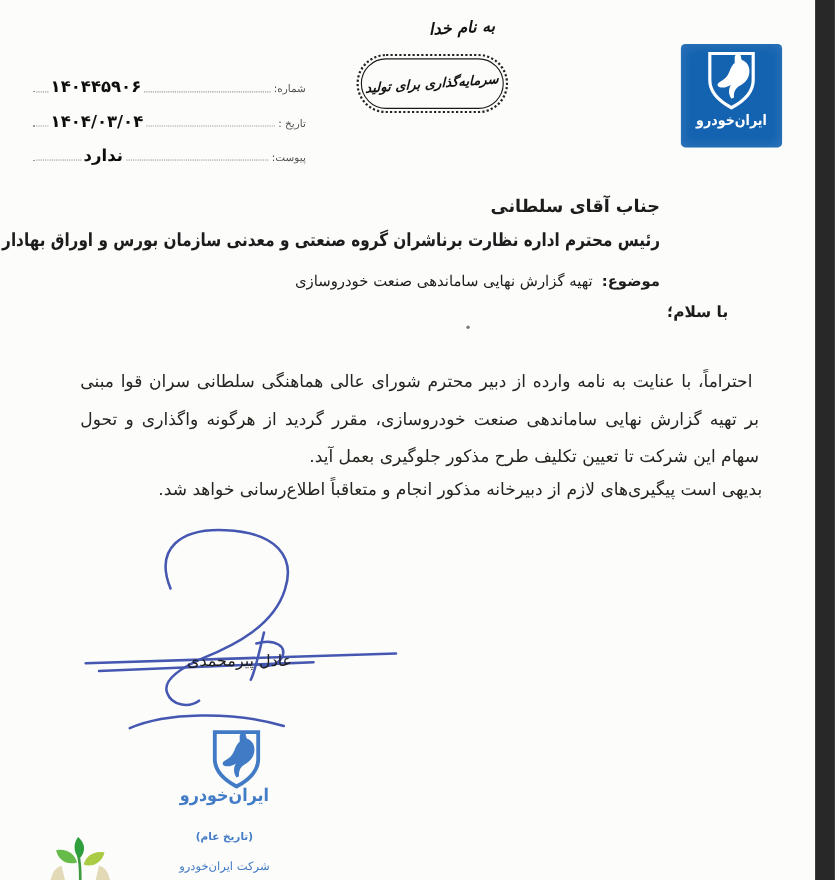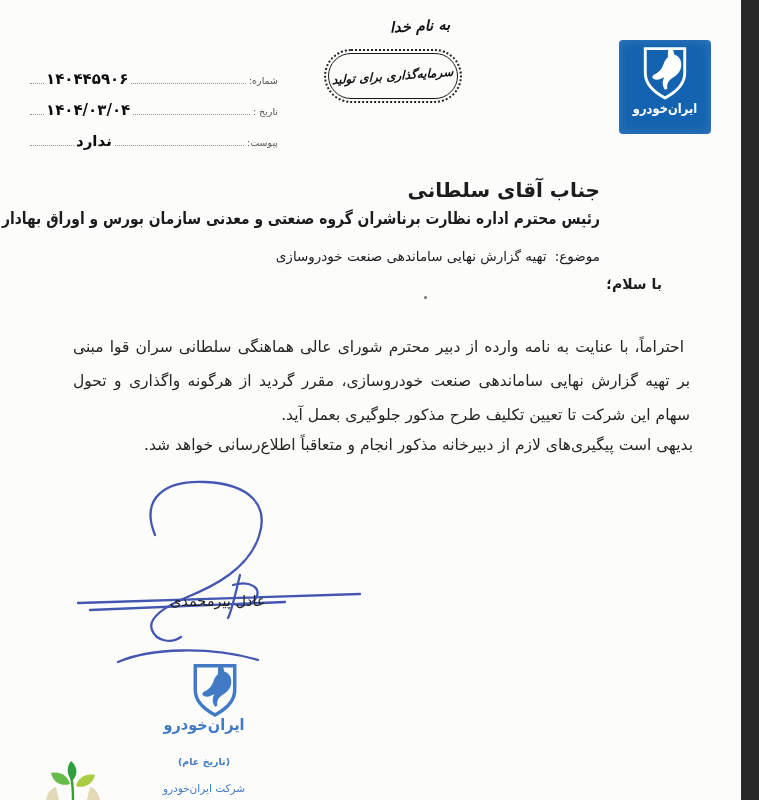--- a/index.html
+++ b/index.html
@@ -34,25 +34,25 @@
 
   
   .meta{top:70px;left:28px;width:250px;display:flex;flex-direction:column;gap:13px;direction:rtl;}
   .meta-row{display:flex;align-items:baseline;}
   .meta-label{font-size:9.5px;color:#55524e;flex:0 0 auto;}
   .leader{flex:1 1 auto;border-bottom:1.5px dotted #9a958e;height:.8em;margin:0 3px;}
   .leader-short{flex:0 0 auto;border-bottom:1.5px dotted #9a958e;height:.8em;margin:0 2px;}
   .meta-value{font-weight:bold;font-size:15px;letter-spacing:1.5px;color:#0d0d0d;flex:0 0 auto;}
 
   
-  .recipient-name{top:178px;right:159px;font-size:20px;font-weight:bold;white-space:nowrap;}
+  .recipient-name{top:178px;right:159px;font-size:16px;font-weight:bold;white-space:nowrap;}
   .recipient-title{top:209px;right:159px;font-size:16.5px;font-weight:bold;white-space:nowrap;
     transform:scaleX(.84);transform-origin:right center;}
   .subject-line{top:248px;right:159px;font-size:13.5px;white-space:nowrap;}
-  .subject-label{font-weight:normal;margin-left:4px;}
+  .subject-label{font-weight:bold;margin-left:4px;}
 
   .salutation{top:276px;right:97px;font-size:14px;font-weight:bold;white-space:nowrap;}
   .speck{top:296px;left:424px;width:3px;height:3px;background:#777;border-radius:50%;}
 
   
   .para1{top:330px;right:69px;width:617px;font-size:15.5px;line-height:34px;
     text-align:justify;text-align-last:right;text-indent:6px;color:#26241f;}
   .para2{top:436px;right:66px;font-size:15.5px;white-space:nowrap;color:#26241f;}
 
   

